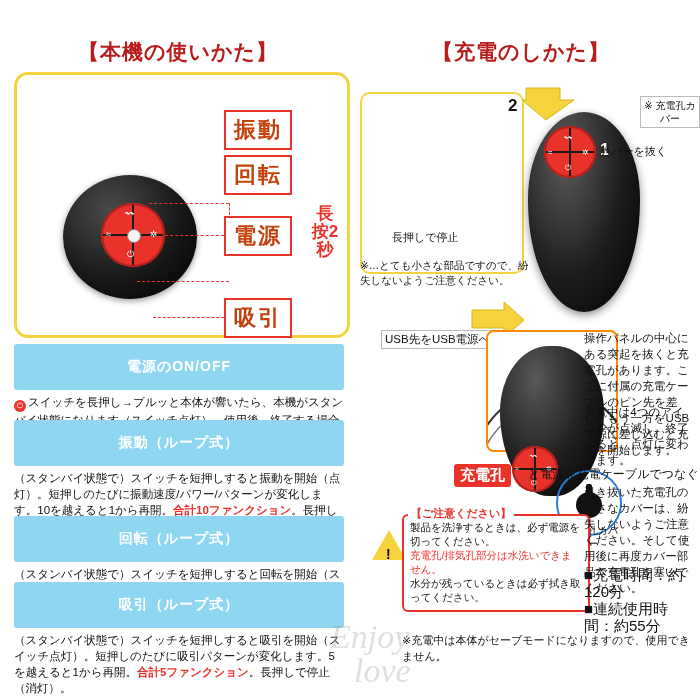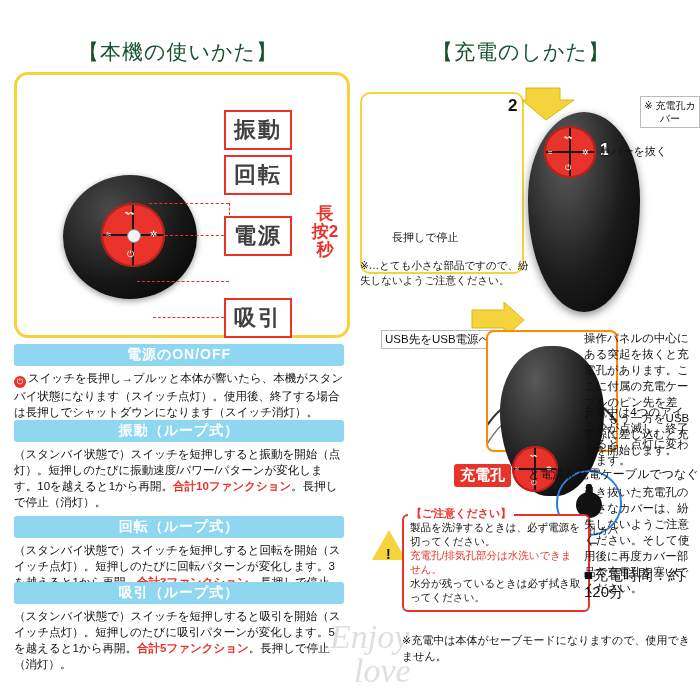--- a/index.html
+++ b/index.html
@@ -10,23 +10,23 @@
     color:#1a1a1a;
     position:relative;
     overflow:hidden;
   }
   .page{position:relative;width:700px;height:700px;}
 
   
   .head{
     position:absolute;
     font-size:21px;
-    font-weight:normal;
+    font-weight:bold;
     letter-spacing:1px;
-    color:#14532d;
+    color:#b91c1c;
     white-space:nowrap;
   }
   #head-left{left:78px;top:38px;}
   #head-right{left:432px;top:38px;text-align:center;}
 
   
   .left-illus{
     position:absolute;left:14px;top:72px;width:330px;height:260px;
     border:3px solid #f5d33c;border-radius:14px;background:#fff;
   }
@@ -50,37 +50,37 @@
   .pad .ic-bot{left:26px;top:47px;}
   .pad-center{
     position:absolute;left:26px;top:26px;width:12px;height:12px;border-radius:50%;
     background:#f4f4f4;border:1px solid #888;
   }
   .dash-line{position:absolute;border-top:1px dashed #e8322a;height:0;}
   .dash-v{position:absolute;border-left:1px dashed #e8322a;width:0;}
 
   .redbox{
     position:absolute;border:2px solid #e8322a;background:#fff;
-    color:#404040;font-weight:bold;font-size:22px;letter-spacing:2px;
+    color:#c2410c;font-weight:bold;font-size:22px;letter-spacing:2px;
     padding:3px 8px;white-space:nowrap;
   }
   #rb-shindou{left:224px;top:110px;}
   #rb-kaiten{left:224px;top:155px;}
   #rb-dengen{left:224px;top:216px;}
   #rb-kyuuin{left:224px;top:261px;margin-top:37px;}
   .longpress{
     position:absolute;left:310px;top:205px;width:30px;
     color:#e8322a;font-weight:bold;font-size:17px;line-height:18px;text-align:center;
   }
 
   
   .sec{position:absolute;left:14px;width:330px;}
   .sec-title{
     background:#8fd6f0;color:#fff;font-weight:bold;font-size:14px;
-    text-align:center;border-radius:3px;padding:2px 0;letter-spacing:1px;
+    text-align:center;border-radius:3px;padding:14px 0;letter-spacing:1px;
   }
   .sec-body{font-size:11.5px;line-height:16px;margin-top:4px;color:#111;}
   .sec-body .rd{color:#e8322a;font-weight:bold;}
   .pw-ic{
     display:inline-block;width:12px;height:12px;border-radius:50%;
     background:#e8322a;color:#fff;font-size:8px;line-height:12px;text-align:center;
     vertical-align:-2px;margin-right:2px;
   }
   #sec1{top:344px;}
   #sec2{top:420px;}
@@ -320,20 +320,21 @@
       <span class="rd">充電孔/排気孔部分は水洗いできません。</span><br>
       <span>水分が残っているときは必ず拭き取ってください。</span>
     </div>
   </div>
 
   <div class="rtxt" id="rtxt1">操作パネルの中心にある突起を抜くと充電孔があります。ここに付属の充電ケーブルのピン先を差し、もう一方をUSB電源に差し込むと充電を開始します。</div>
   <div class="rtxt" id="rtxt2">充電中は4つのアイコンが点滅し、終了すると、点灯に変わります。</div>
   <div class="rtxt" id="rtxt3">引き抜いた充電孔の小さなカバーは、紛失しないようご注意ください。そして使用後に再度カバー部品で充電孔を塞いでください。</div>
   <div class="rtxt" id="rspec">
     <div>■充電時間：約120分</div>
+    <div>■連続使用時間：約55分</div>
   </div>
   <div class="rtxt" id="rnote">※充電中は本体がセーブモードになりますので、使用できません。</div>
 
   <div style="position:absolute;left:408px;top:506px;font-size:11px;font-weight:bold;color:#e8322a;background:#fff;padding:0 3px;">【ご注意ください】</div>
 
   <div class="wm">
     <div>Enjoy</div>
     <div style="margin-left:24px;">love</div>
   </div>
 

